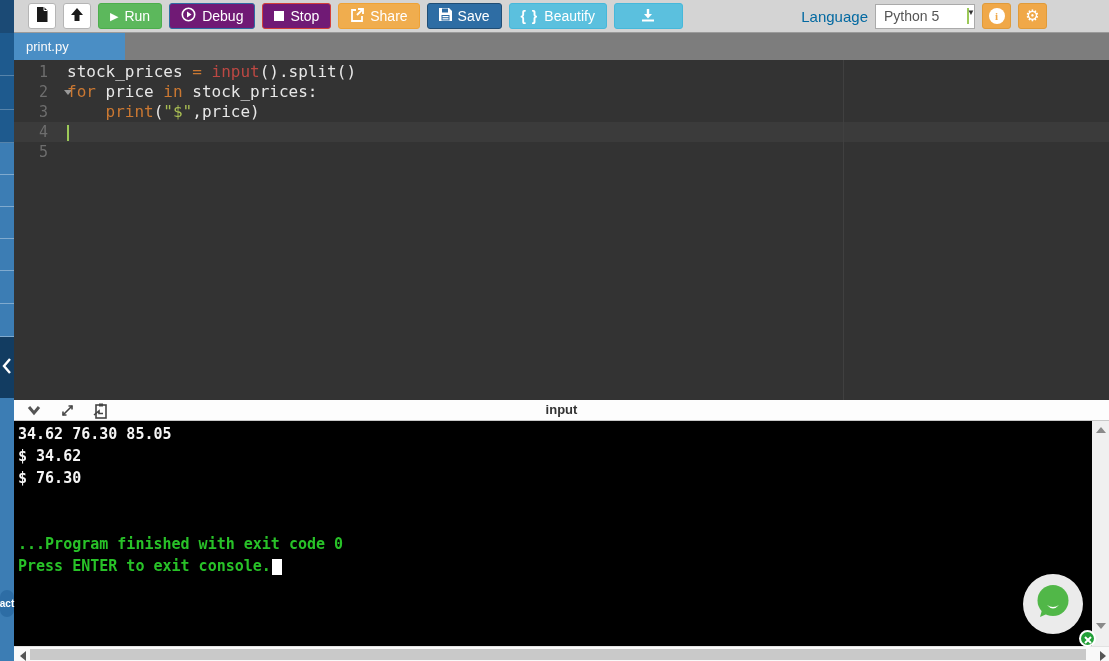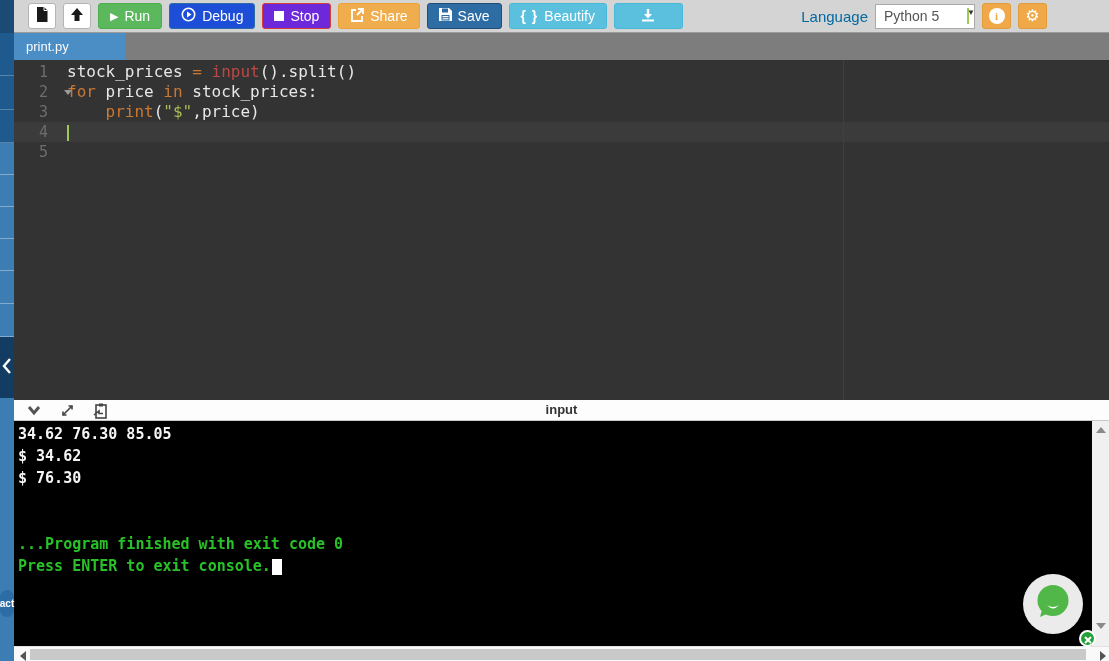--- a/index.html
+++ b/index.html
@@ -13,22 +13,22 @@
   .seg-b { background:#1e5a8e; border-bottom:1px solid rgba(255,255,255,.25); }
   .seg-c { background:#3c7db4; border-bottom:1px solid rgba(255,255,255,.35); }
   .collapse-btn { position:absolute; left:0; top:337px; width:14px; height:61px; background:#123c61; cursor:pointer; display:flex; align-items:center; justify-content:center; }
   .contact-tab { position:absolute; left:0; top:590px; width:14px; height:27px; background:#2d6da5; color:#fff; font-size:10px; font-weight:bold; display:flex; align-items:center; justify-content:center;border-radius:7px; }
 
   
   .toolbar { position:absolute; left:14px; top:0; width:1095px; height:33px; background:#d4d4d4; border-bottom:1px solid #9a9a9a; display:flex; align-items:center; padding:0 62px 0 14px; gap:7px; }
   .btn { height:26px; border:1px solid rgba(0,0,0,.15); border-radius:3px; font-family:"Liberation Sans",sans-serif; font-size:14px; color:#fff; display:inline-flex; align-items:center; justify-content:center; gap:6px; padding:0 11px; cursor:pointer; white-space:nowrap; }
   .btn-white { background:#fff; border-color:#b5b5b5; color:#222; width:28px; padding:0; }
   .btn-run { background:#5cb85c; border-color:#4cae4c; }
-  .btn-debug { background:#1d4ed8; border-color:#2e6da4; }
-  .btn-stop { background:#6d28d9; border-color:#d43f3a; }
+  .btn-debug { background:#701a75; border-color:#2e6da4; }
+  .btn-stop { background:#701a75; border-color:#d43f3a; }
   .btn-share { background:#f0ad4e; border-color:#eea236; }
   .btn-save { background:#2e6da4; border-color:#204d74; }
   .btn-beautify { background:#5bc0de; border-color:#46b8da; }
   .btn-dl { background:#5bc0de; border-color:#46b8da; width:69px; padding:0; }
   .btn-sq { background:#f0a848; border-color:#e09b3a; width:29px; padding:0; font-size:15px; }
   .play-glyph { font-size:11px; line-height:1; }
   .brace-glyph { font-weight:bold; letter-spacing:1px; }
   .lang-label { margin-left:auto; font-size:15px; color:#0369a1; }
   .lang-select { width:100px; height:25px; background:#fff; border:1px solid #aaa; display:inline-flex; align-items:center; padding:0 8px; font-size:14px; color:#555; position:relative; cursor:pointer; }
   .lang-select .caret { position:absolute; right:7px; font-size:8px; color:#333; }

